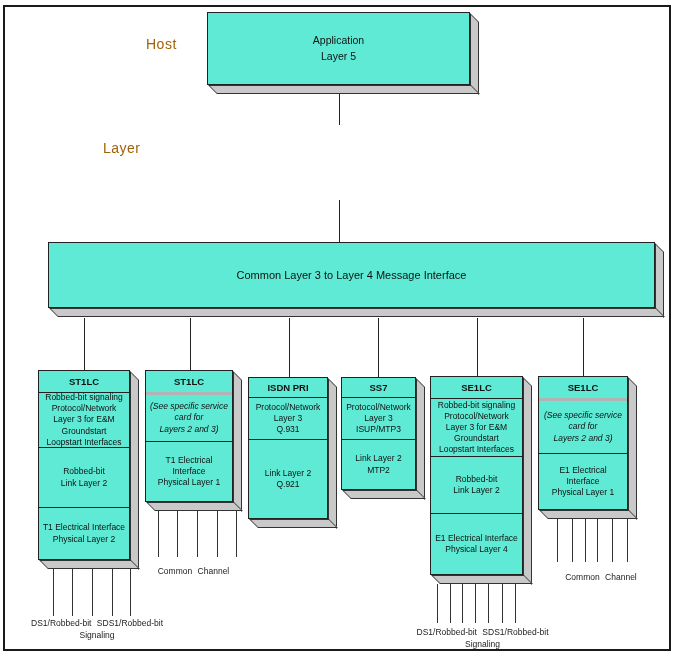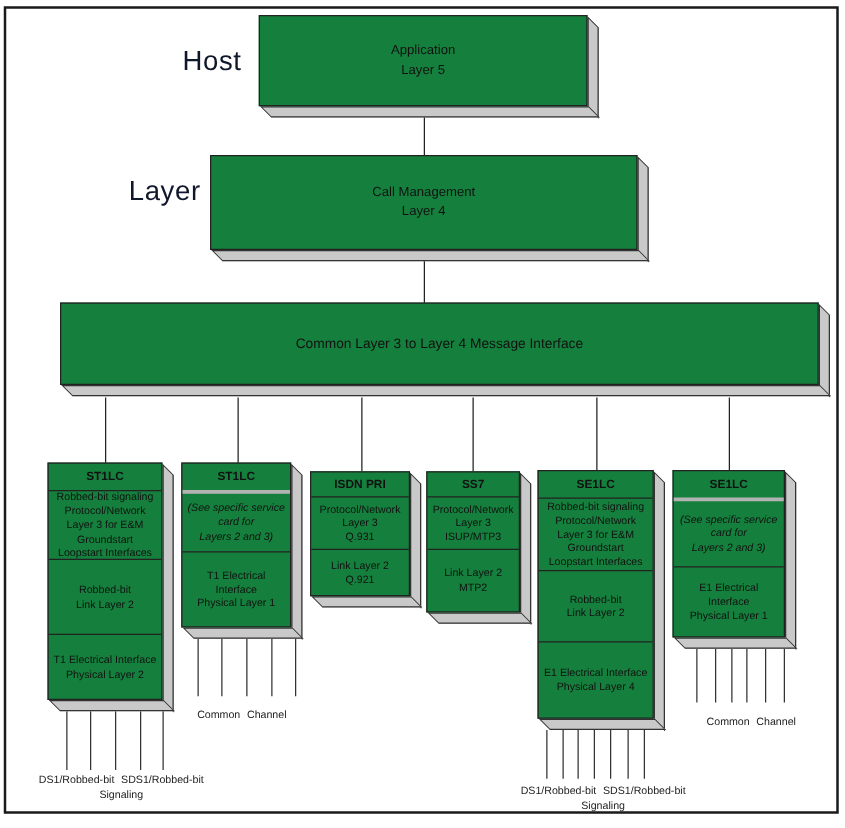--- a/index.html
+++ b/index.html
@@ -2,25 +2,25 @@
 <html><head>
 <meta charset="utf-8">
 <style>
   html,body{margin:0;padding:0;background:#fff;}
   #stage{
     position:relative;width:676px;height:662px;background:#fff;
     font-family:"Liberation Sans","DejaVu Sans",sans-serif;color:#111;
     overflow:hidden;
   }
   .frame{position:absolute;left:3px;top:5px;width:664px;height:642px;border:2px solid #1a1a1a;}
-  .big-label{position:absolute;font-size:22px;color:#0f172a;letter-spacing:.5px;}
+  .big-label{position:absolute;font-size:14px;color:#a16207;letter-spacing:.5px;}
   
   .box3d{position:absolute;}
   .face{
-    position:absolute;inset:0;background:#15803d;border:1px solid #222;z-index:2;
+    position:absolute;inset:0;background:#5eead4;border:1px solid #222;z-index:2;
     display:flex;align-items:center;justify-content:center;text-align:center;
     white-space:pre-line;box-sizing:border-box;
   }
   .sh-r{position:absolute;top:1px;right:-9px;width:9px;height:100%;background:#c9c9c9;border:1px solid #333;
         transform:skewY(45deg);transform-origin:top left;z-index:1;box-sizing:border-box;}
   .sh-b{position:absolute;left:1px;bottom:-9px;width:100%;height:9px;background:#c9c9c9;border:1px solid #333;
         transform:skewX(45deg);transform-origin:top left;z-index:1;box-sizing:border-box;}
   .bigbox .face{font-size:10.5px;line-height:1.45;}
   .widebox .face{font-size:11px;}
   
@@ -63,26 +63,20 @@
   <div class="vline" style="left:477px;top:318px;height:59px;"></div>
   <div class="vline" style="left:583px;top:318px;height:59px;"></div>
 
   <div class="box3d bigbox" style="left:207px;top:12px;width:263px;height:73px;">
     <div class="sh-r"></div>
     <div class="sh-b"></div>
     <div class="face">Application
 Layer 5</div>
   </div>
 
-  <div class="box3d bigbox" style="left:168px;top:124px;width:342px;height:76px;">
-    <div class="sh-r"></div>
-    <div class="sh-b"></div>
-    <div class="face">Call Management
-Layer 4</div>
-  </div>
 
   <div class="box3d widebox" style="left:48px;top:242px;width:578px;height:66px;padding-left:29px;">
     <div class="sh-r"></div>
     <div class="sh-b"></div>
     <div class="face">Common Layer 3 to Layer 4 Message Interface</div>
   </div>
 
   <div class="box3d card" style="left:38px;top:370px;width:92px;height:190px;">
     <div class="sh-r"></div>
     <div class="sh-b"></div>
@@ -107,21 +101,21 @@
       <div class="card-hd thick" style="height:24px;">ST1LC</div>
       <div class="sec" style="height:46px;">(See specific service
 card for
 Layers 2 and 3)</div>
       <div class="sec flex1">T1 Electrical
 Interface
 Physical Layer 1</div>
     </div>
   </div>
 
-  <div class="box3d card" style="left:248px;top:377px;width:80px;height:100px;">
+  <div class="box3d card" style="left:248px;top:377px;width:80px;height:142px;">
     <div class="sh-r"></div>
     <div class="sh-b"></div>
     <div class="face">
       <div class="card-hd" style="height:19px;">ISDN PRI</div>
       <div class="sec" style="height:42px;">Protocol/Network
 Layer 3
 Q.931</div>
       <div class="sec flex1">Link Layer 2
 Q.921</div>
     </div>

